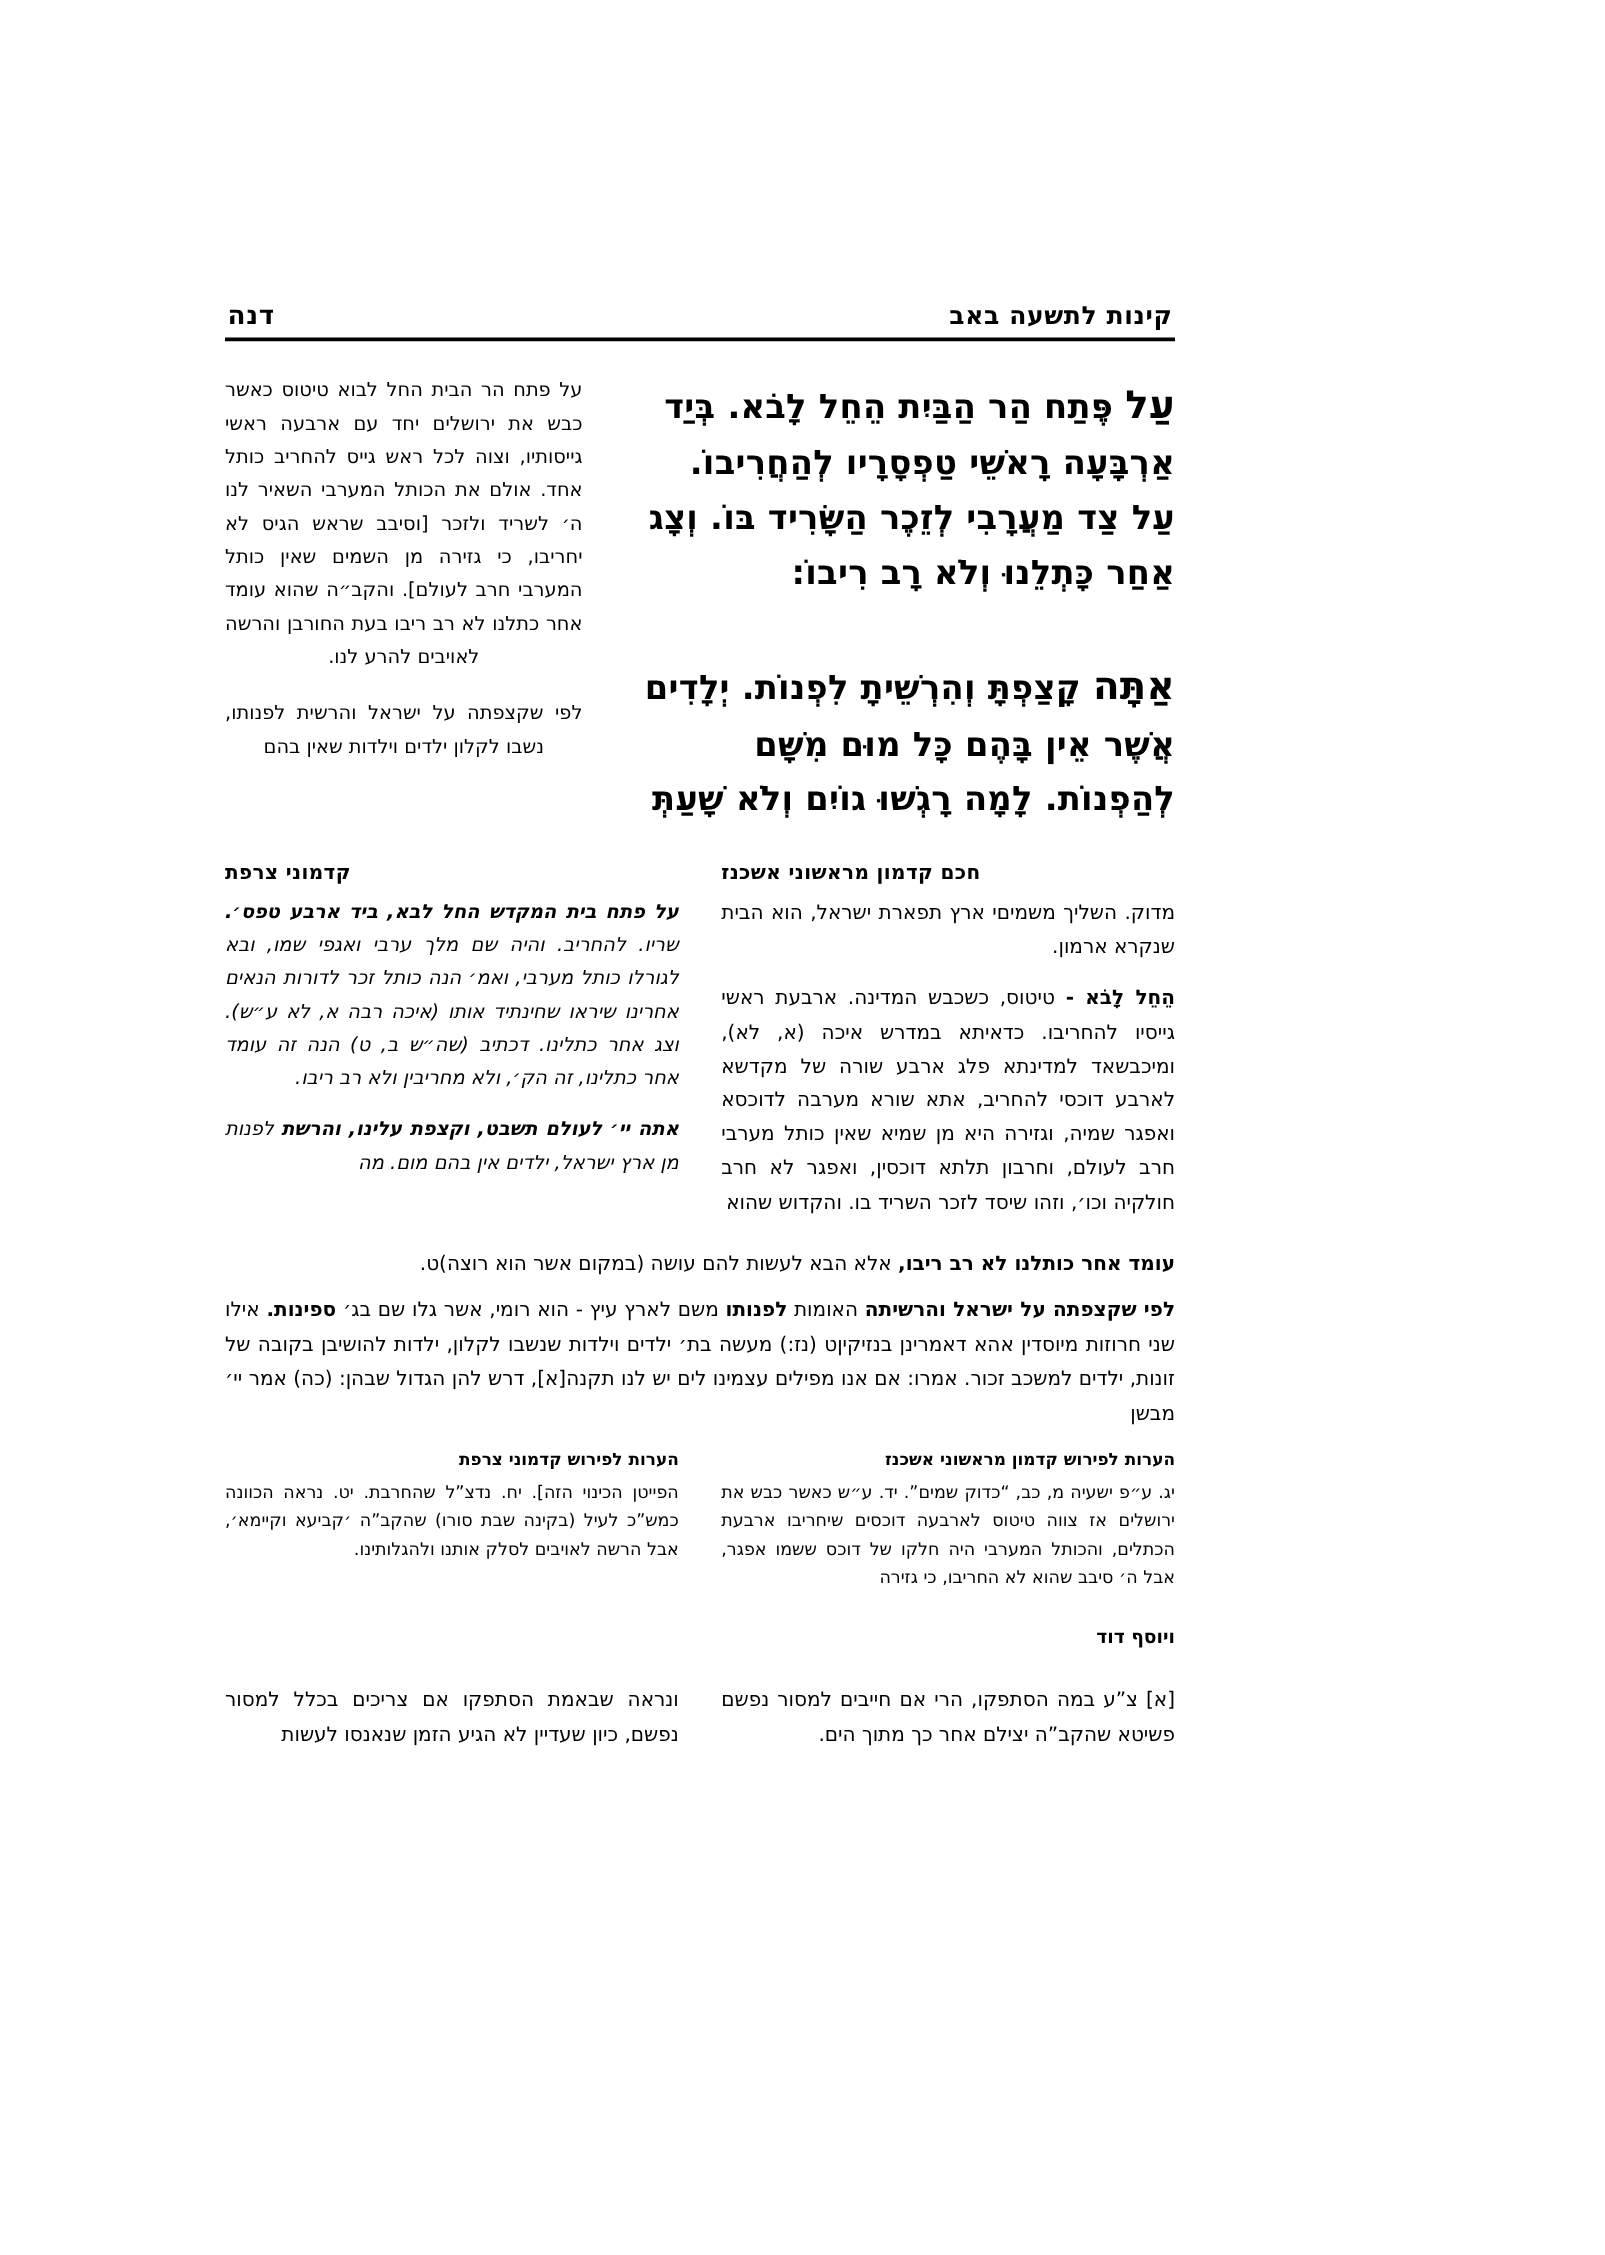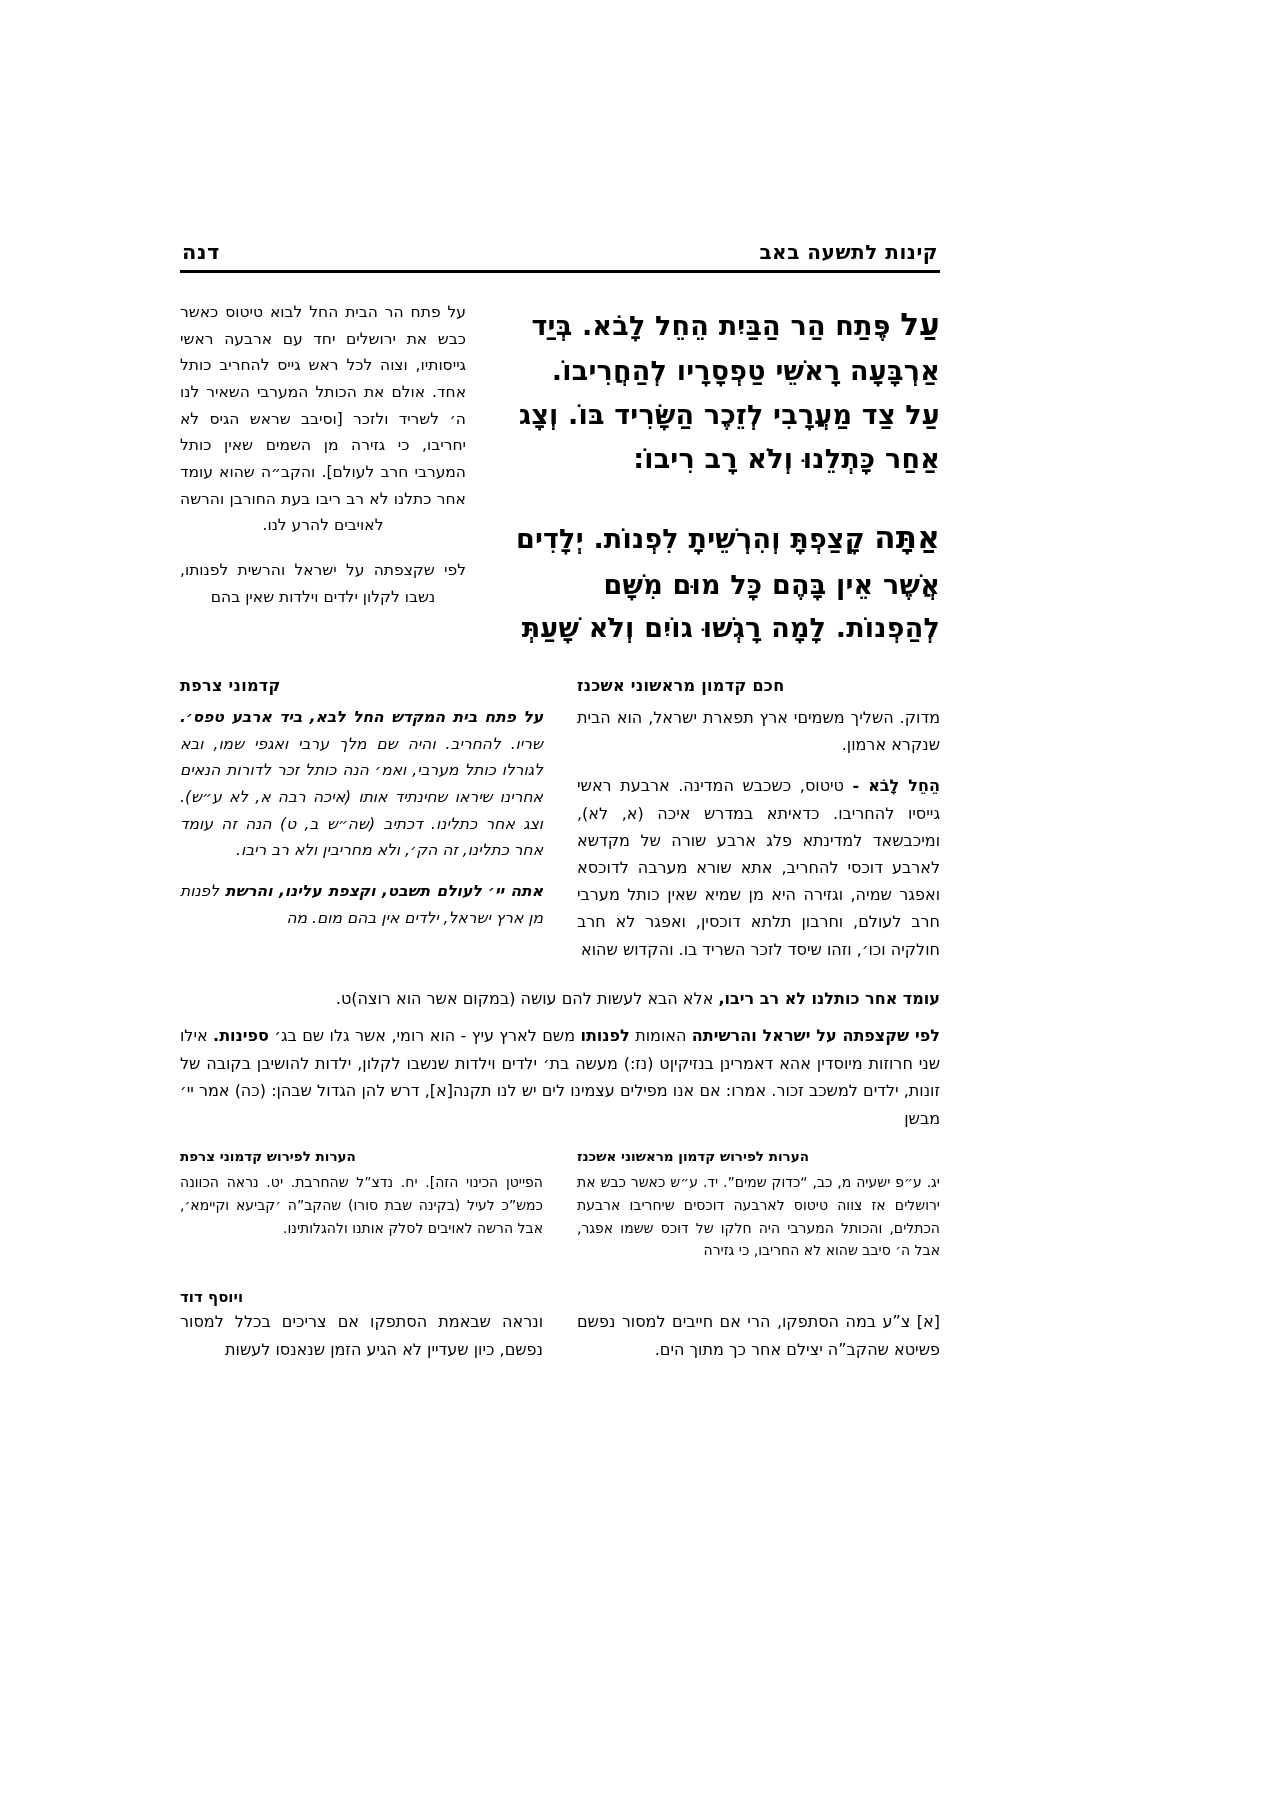--- a/index.html
+++ b/index.html
@@ -43,21 +43,21 @@
   }
   .poem{
     flex:0 0 450px;
     direction:rtl;
     text-align:right;
     font-size:27px;
     line-height:1.62;
     font-weight:600;
     letter-spacing:.2px;
   }
-  .poem .stanza{margin-bottom:32px;}
+  .poem .stanza{margin-bottom:44px;}
   .poem .stanza:last-child{margin-bottom:0;}
   .poem .big{
     font-size:31px;
     font-weight:bold;
   }
   .poem .l{display:block;}
   .gloss{
     flex:1 1 auto;
     direction:rtl;
     text-align:justify;
@@ -111,21 +111,21 @@
 
   
   .noteswrap{
     display:flex;
     direction:rtl;
     gap:34px;
     margin-top:16px;
   }
   .notes-col{flex:1 1 0;min-width:0;}
   .notes-head{
-    text-align:left;
+    text-align:right;
     font-weight:bold;
     font-size:13.5px;
     margin-bottom:7px;
   }
   .notes-body{
     direction:rtl;
     text-align:justify;
     font-size:14px;
     line-height:1.62;
   }
@@ -133,24 +133,24 @@
     direction:rtl;
     text-align:justify;
     font-size:14px;
     line-height:1.62;
     margin-top:8px;
   }
 
   
   .bottom{margin-top:26px;}
   .bottom-head{
-    text-align:left;
+    text-align:right;
     font-weight:bold;
     font-size:15px;
-    margin-bottom:2px;
+    margin-bottom:28px;
   }
   .bottom-cols{
     display:flex;
     direction:rtl;
     gap:34px;
   }
   .bottom-cols .c{flex:1 1 0;min-width:0;}
   .bottom-body{
     direction:rtl;
     text-align:justify;

